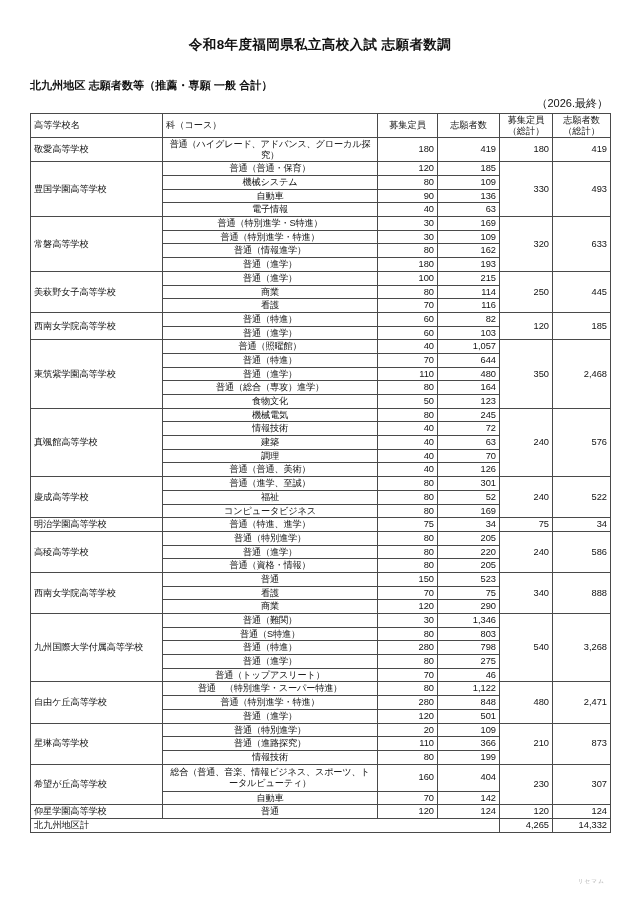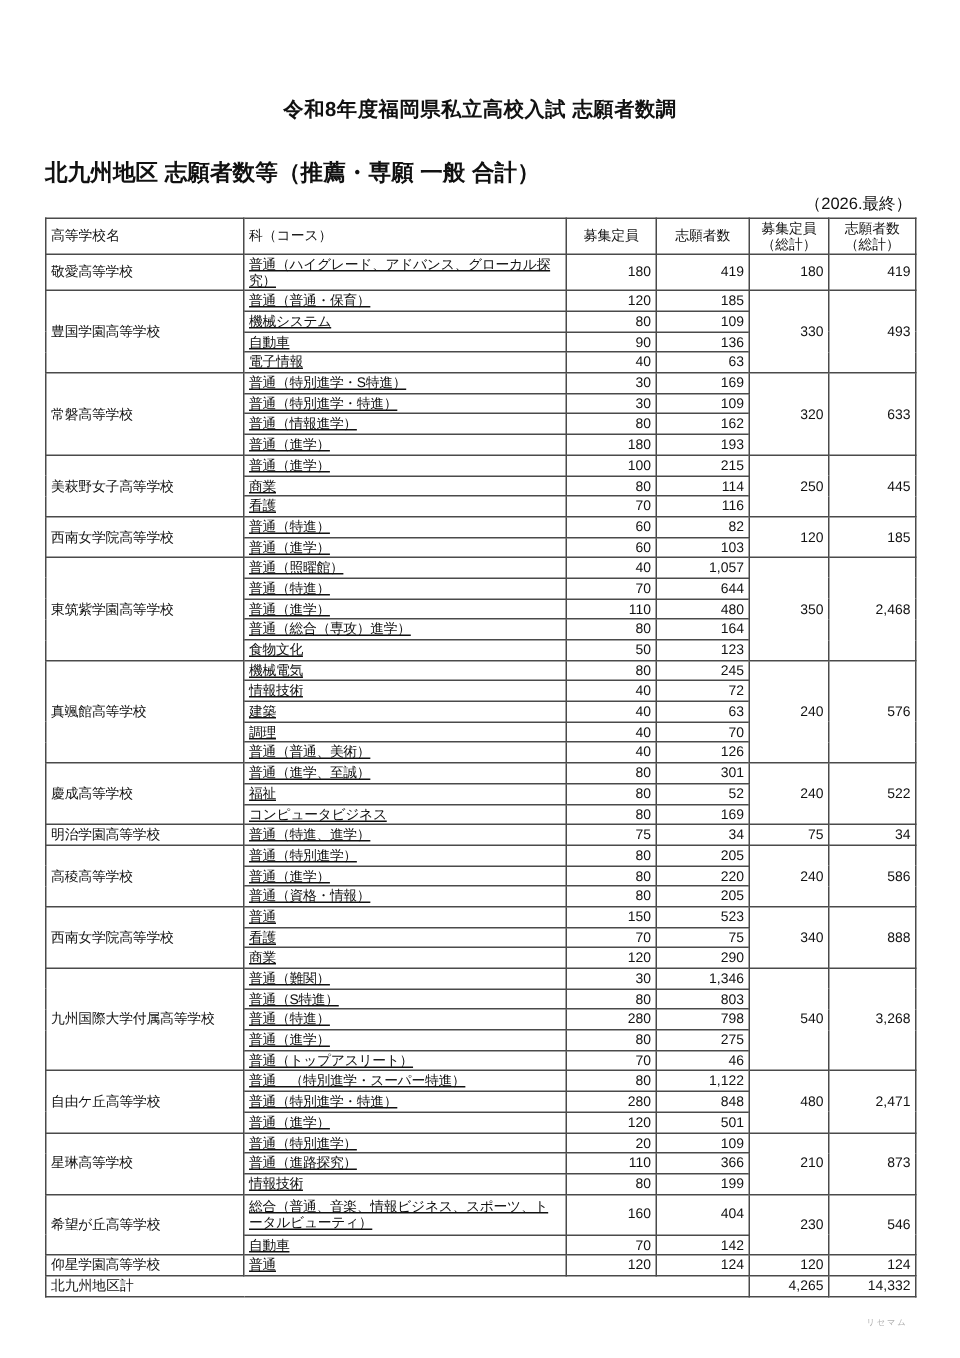--- a/index.html
+++ b/index.html
@@ -21,26 +21,26 @@
     height: 905px;
     box-sizing: border-box;
     padding: 0 30px;
   }
   .doc-title {
     text-align: center;
     font-size: 13.5px;
     font-weight: bold;
     letter-spacing: 0.4px;
     margin: 0;
-    padding-top: 64px;
+    padding-top: 36px;
     color: #111;
   }
   .subtitle-row {
     margin-top: 24px;
-    font-size: 15px;
+    font-size: 11px;
     font-weight: bold;
     letter-spacing: 0.1px;
     color: #111;
   }
   .asof-row {
     text-align: right;
     font-size: 11px;
     margin-top: 3px;
     margin-bottom: 2px;
     padding-right: 2px;
@@ -68,24 +68,23 @@
     font-weight: normal;
     height: 26px;
     line-height: 1.15;
   }
   th.hd.ctr { text-align: center; }
   td.school {
     text-align: left;
     letter-spacing: -0.1px;
   }
   td.course {
-    text-align: left;
+    text-align: center;
     letter-spacing: -0.2px;
     white-space: normal;
-    text-decoration: underline;
   }
   td.num {
     text-align: right;
     padding-right: 4px;
     font-size: 9.3px;
   }
   td.tot {
     text-align: right;
     padding-right: 5px;
     font-size: 9.3px;
@@ -439,21 +438,21 @@
           <td class="course">情報技術</td>
           <td class="num">80</td>
           <td class="num">199</td>
         </tr>
         <tr>
           <td class="school" rowspan="2">希望が丘高等学校</td>
           <td class="course" style="height: 27px; white-space: normal;">総合（普通、音楽、情報ビジネス、スポーツ、トータルビューティ）</td>
           <td class="num">160</td>
           <td class="num">404</td>
           <td class="tot" rowspan="2">230</td>
-          <td class="tot" rowspan="2">546</td>
+          <td class="tot" rowspan="2">307</td>
         </tr>
         <tr>
           <td class="course">自動車</td>
           <td class="num">70</td>
           <td class="num">142</td>
         </tr>
         <tr>
           <td class="school" rowspan="1">仰星学園高等学校</td>
           <td class="course">普通</td>
           <td class="num">120</td>

